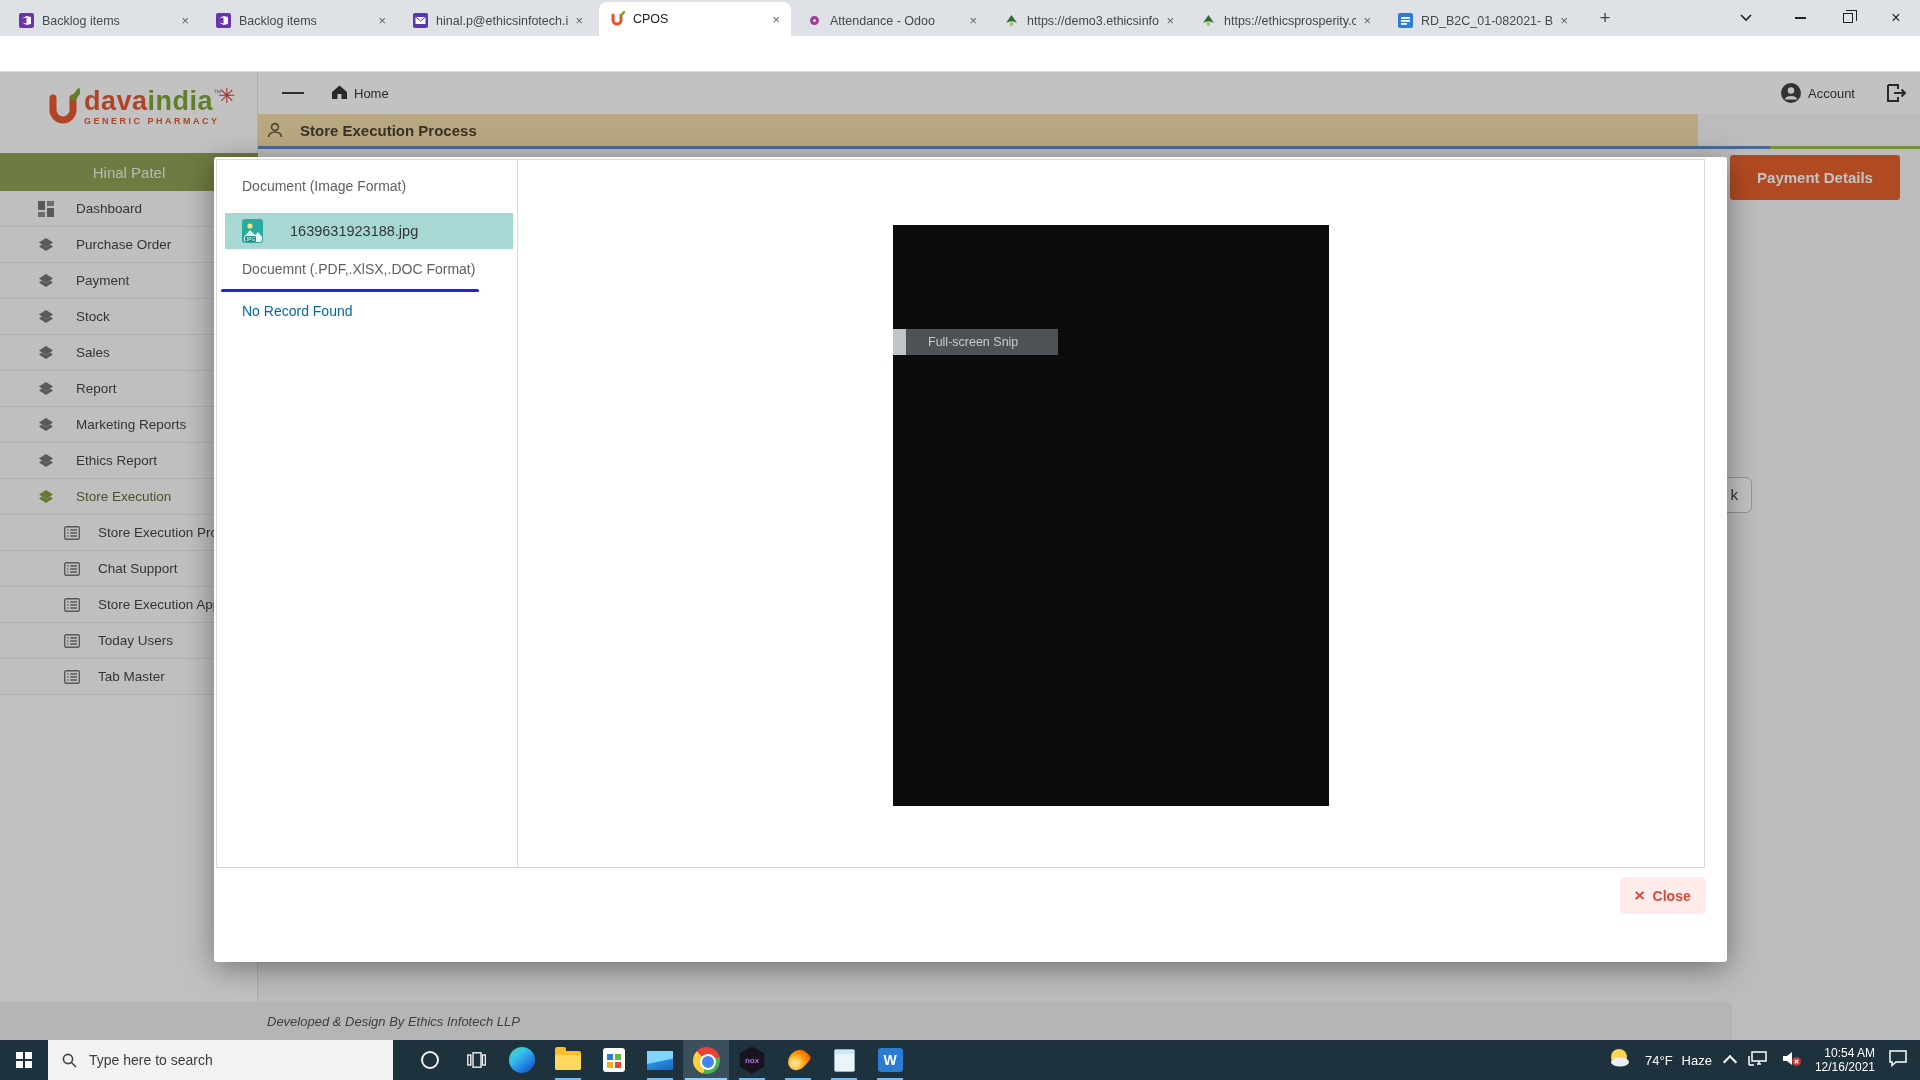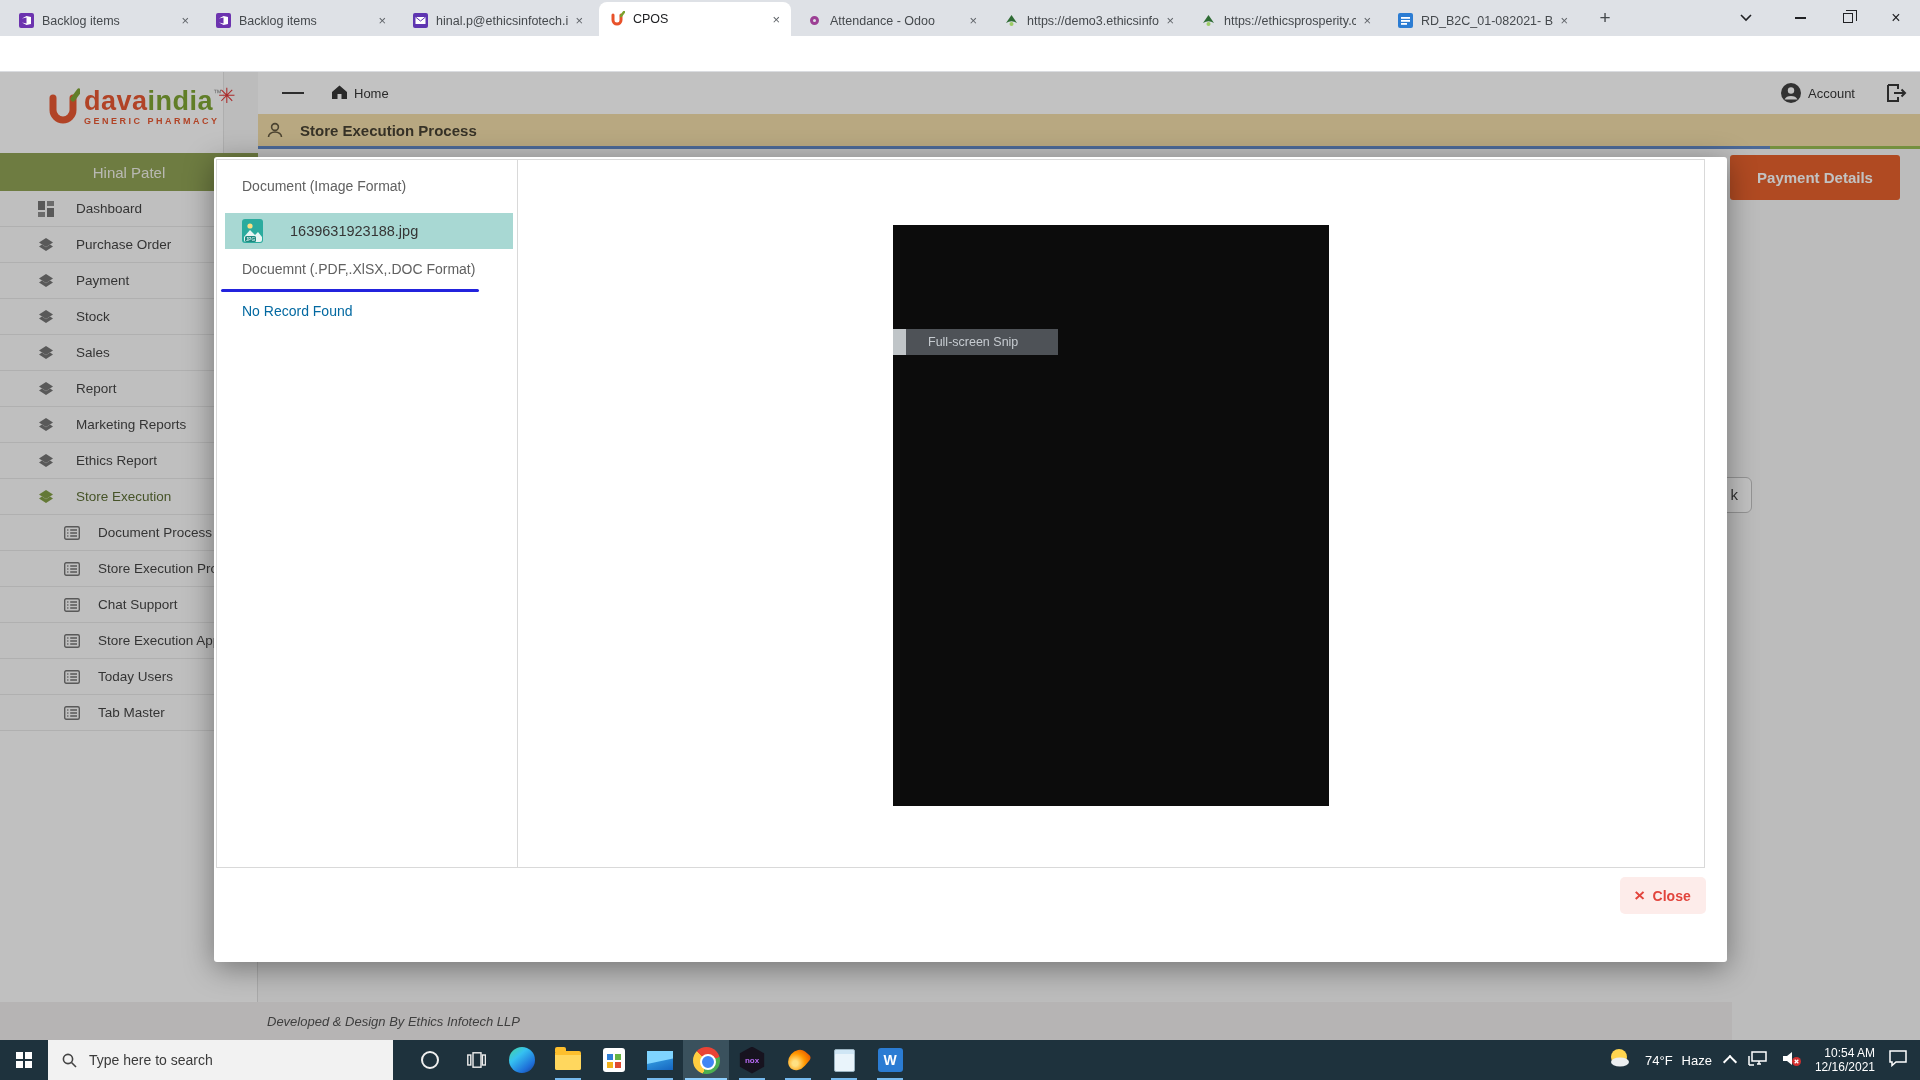--- a/index.html
+++ b/index.html
@@ -16,26 +16,26 @@
   .fav{width:16px;height:16px;display:inline-flex;align-items:center;justify-content:center;flex:none;}
   .winbtn{position:absolute;top:0;width:48px;height:36px;display:flex;align-items:center;justify-content:center;color:#202124;font-size:14px;}
   .toolbar{left:0;top:36px;width:1920px;height:36px;background:#fff;border-bottom:1px solid #dadce0;}
   .tbico{position:absolute;top:44px;width:22px;height:22px;display:flex;align-items:center;justify-content:center;color:#5f6368;font-size:17px;}
   .omnibox{position:absolute;left:122px;top:41px;width:1723px;height:27px;background:#f1f3f4;border-radius:14px;display:flex;align-items:center;padding:0 10px 0 16px;}
   .omni-sep{width:1px;height:16px;background:#c8ccd0;margin:0 10px;}
   .omni-right{position:absolute;right:8px;display:flex;gap:14px;align-items:center;}
 
   
   .page{left:0;top:72px;width:1920px;height:968px;background:#f7f7f7;}
-  .logobox{left:0;top:72px;width:224px;height:81px;background:#fff;border-right:1px solid #e4e4e4;}
+  .logobox{left:0;top:72px;width:258px;height:81px;background:#fff;border-right:1px solid #e4e4e4;}
   .brand{position:absolute;left:44px;top:14px;display:flex;align-items:flex-start;}
   .bword{font-size:27px;font-weight:bold;letter-spacing:.5px;line-height:27px;}
   .tagline{position:absolute;left:84px;top:44px;font-size:9px;font-weight:bold;letter-spacing:2.5px;color:#e8522a;}
   .appheader{left:258px;top:72px;width:1662px;height:42px;background:#fff;}
-  .titlebar{left:258px;top:114px;width:1662px;height:32px;background:#f2dca6;display:flex;align-items:center;}
+  .titlebar{left:258px;top:114px;width:1440px;height:32px;background:#f2dca6;display:flex;align-items:center;}
   .titleblue{left:258px;top:146px;width:1512px;height:3px;background:#5c86c5;}
   .titlegreen{left:1770px;top:146px;width:150px;height:3px;background:#94bb4c;}
   .sidebar{left:0;top:153px;width:258px;height:887px;background:#fcfcfc;border-right:1px solid #ddd;}
   .userbar{left:0;top:153px;width:258px;height:38px;background:#8c9f4f;color:#f2f2e9;font-size:15px;display:flex;align-items:center;justify-content:center;}
   .sb-menu{left:0;top:191px;width:258px;}
   .sb-item{height:36px;border-bottom:1px solid #e6e6e6;display:flex;align-items:center;font-size:13.5px;color:#3d3d3d;background:#fbfbfb;}
   .sb-ic{width:18px;height:16px;margin-left:38px;display:inline-flex;align-items:center;}
   .sb-lb{margin-left:20px;white-space:nowrap;}
   .sb-item.sub .sb-ic{margin-left:64px;}
   .sb-item.sub .sb-lb{margin-left:16px;}
@@ -363,30 +363,20 @@
         <span class="sb-lb">Ethics Report</span>
       </div>
       <div class="sb-item">
         <span class="sb-ic">
           <svg width="16" height="15">
             <path d="M8 1 L15 5.5 L8 10 L1 5.5 Z" fill="#7f9c3f"></path>
             <path d="M1 9.5 L8 14 L15 9.5 L12 7.6 L8 10.2 L4 7.6 Z" fill="#7f9c3f"></path>
           </svg>
         </span>
         <span class="sb-lb" style="color: rgb(85, 104, 44);">Store Execution</span>
-      </div>
-      <div class="sb-item sub">
-        <span class="sb-ic">
-          <svg width="16" height="14">
-            <rect x="0.7" y="0.7" width="14.6" height="12.6" rx="1.5" stroke="#6f6f6f" stroke-width="1.4" fill="none"></rect>
-            <path d="M3.2 4 H4.4 M3.2 7 H4.4 M3.2 10 H4.4" stroke="#6f6f6f" stroke-width="1.4"></path>
-            <path d="M6.2 4 H13 M6.2 7 H13 M6.2 10 H13" stroke="#6f6f6f" stroke-width="1.4"></path>
-          </svg>
-        </span>
-        <span class="sb-lb">Document Process</span>
       </div>
       <div class="sb-item sub">
         <span class="sb-ic">
           <svg width="16" height="14">
             <rect x="0.7" y="0.7" width="14.6" height="12.6" rx="1.5" stroke="#6f6f6f" stroke-width="1.4" fill="none"></rect>
             <path d="M3.2 4 H4.4 M3.2 7 H4.4 M3.2 10 H4.4" stroke="#6f6f6f" stroke-width="1.4"></path>
             <path d="M6.2 4 H13 M6.2 7 H13 M6.2 10 H13" stroke="#6f6f6f" stroke-width="1.4"></path>
           </svg>
         </span>
         <span class="sb-lb">Store Execution Proc</span>

